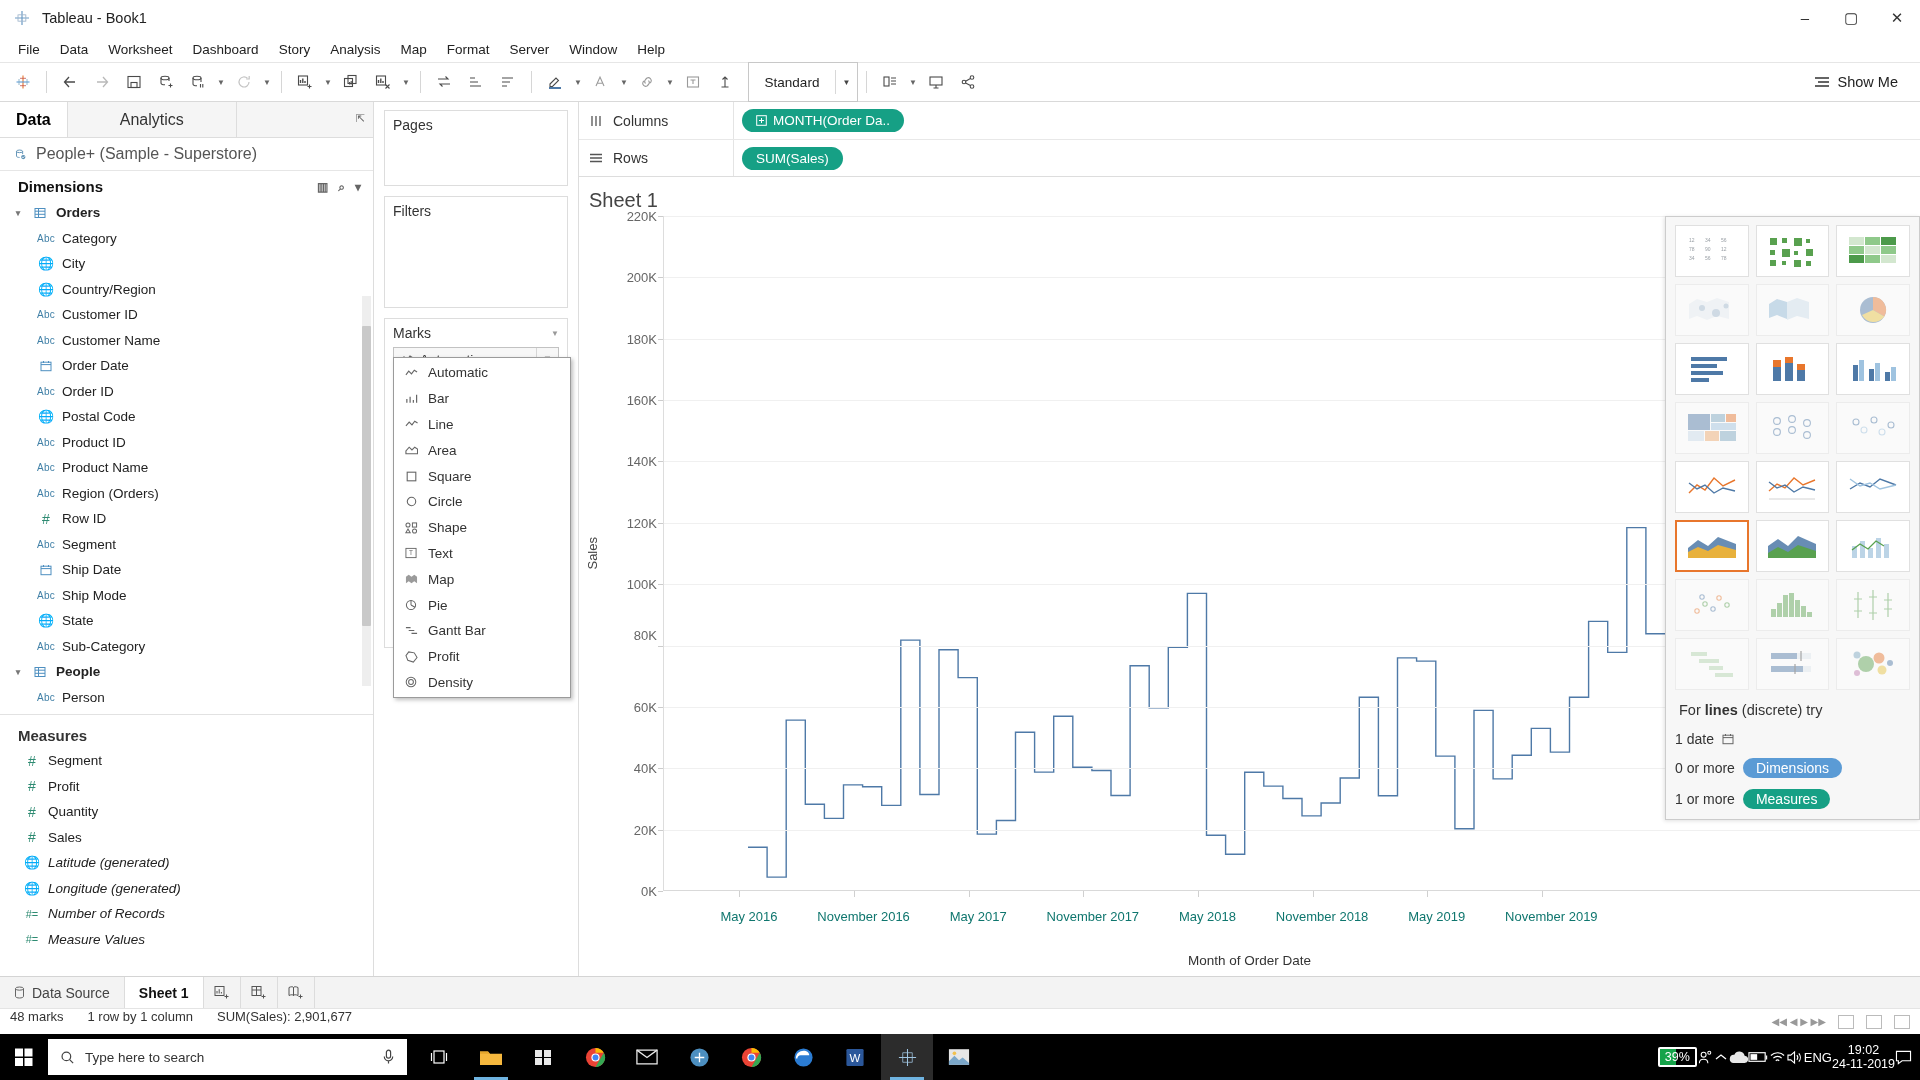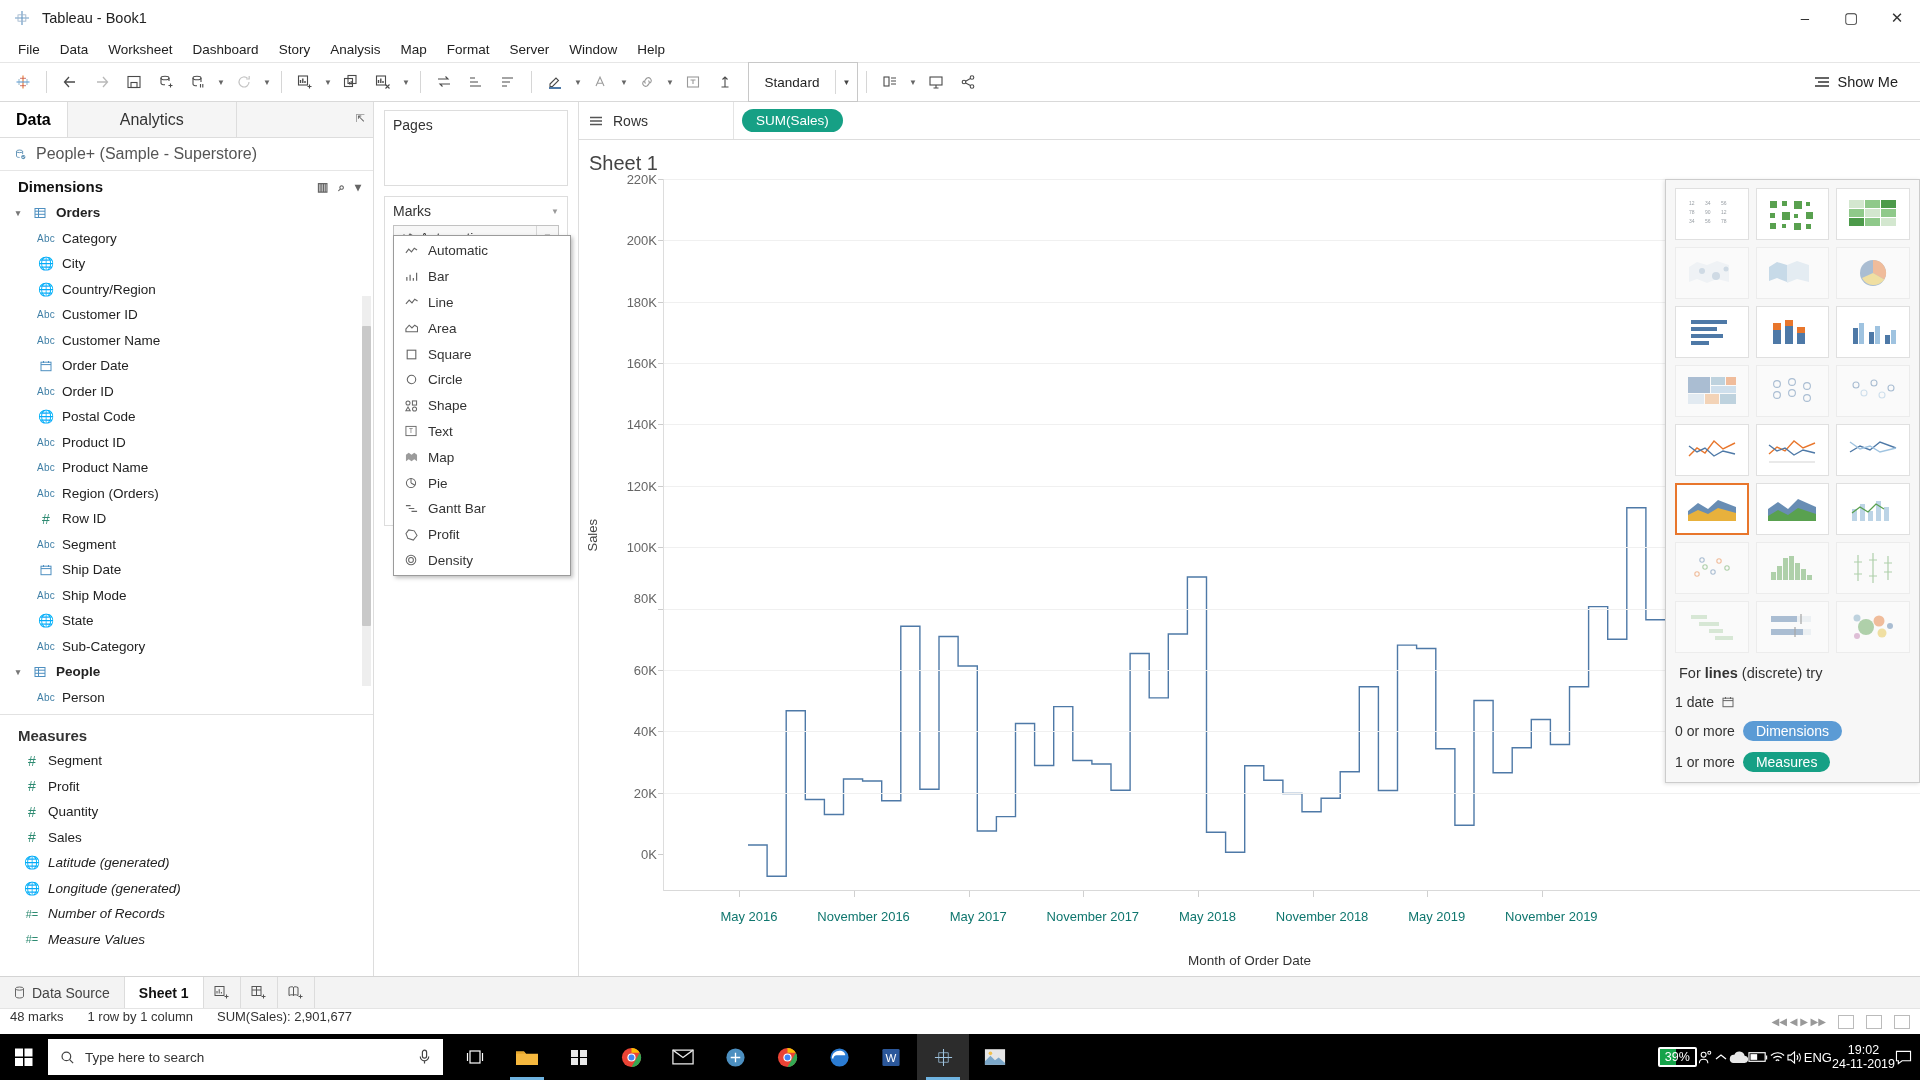--- a/index.html
+++ b/index.html
@@ -128,21 +128,21 @@
   .st-icon { display:flex; align-items:center; justify-content:center; padding:0 10px; border-right:1px solid #dcdcdc; color:#555;}
   .st-rest { flex:1; }
   .statusbar { height:26px; display:flex; gap:24px; padding:0 10px; font-size:13px; color:#333; background:#fff; border-top:1px solid #e4e4e4; flex:none;}
   .status-right { margin-left:auto; display:flex; align-items:center; gap:12px; color:#888;}
   .sb-nav { display:flex; gap:5px; font-size:10px; color:#999;}
   .sb-box { width:16px; height:14px; border:1px solid #bbb; display:inline-block;}
 
   
   .taskbar { height:46px; background:#000; display:flex; align-items:center; flex:none; color:#fff; }
   .tb-start { width:48px; height:46px; display:flex; align-items:center; justify-content:center; }
-  .tb-search { width:395px; height:36px; background:#fff; color:#333; display:flex; align-items:center; gap:10px; padding:0 12px; font-size:13.5px; margin-right:6px;}
+  .tb-search { width:359px; height:36px; background:#fff; color:#333; display:flex; align-items:center; gap:10px; padding:0 12px; font-size:13.5px; margin-right:6px;}
   .tb-app { width:52px; height:46px; display:flex; align-items:center; justify-content:center; position:relative;}
   .tb-app .under { position:absolute; bottom:0; height:3px; width:34px; }
   .tray { margin-left:auto; display:flex; align-items:center; padding-right:8px; font-size:13px;}
   .battery-badge { background:#000; border:2px solid #fff; border-radius:2px; padding:1px 5px; font-size:12.5px; position:relative;}
   .battery-badge .fill { position:absolute; left:0; top:0; bottom:0; width:46%; background:#16a34a; }
   .battery-badge span { position:relative; }
   .clock { line-height:1.15; text-align:center; font-size:12.5px; }
   .tray-ico { display:flex; align-items:center; justify-content:center; }
 </style>
 </head>
@@ -513,20 +513,24 @@
           </div>
         <div class="dp-scroll" style="top:96px;height:390px;">
           <div class="thumb" style="height:300px;margin-top:30px;"></div>
         </div>
       </div>
     </div>
 
     <div class="shelfcol">
       <div class="card pages">
         <div class="hd">Pages</div>
+        <div class="bd"></div>
+      </div>
+      <div class="card filters">
+        <div class="hd">Filters</div>
         <div class="bd"></div>
       </div>
       <div class="card marks" style="min-height:330px;">
         <div class="hd">
           <span>Marks</span>
           <span class="tri">▼</span>
         </div>
         <div class="marksel">
           <span class="lbl">
             <svg width="14" height="10" viewBox="0 0 14 10" fill="none" stroke="#666" stroke-width="1.2">
@@ -647,20 +651,37 @@
                 </svg>
               </span>
               <span>Density</span>
             </div>
           </div>
       </div>
     </div>
 
     <div class="viz">
       <div class="shelves">
+        <div class="shelf">
+          <div class="name">
+            <svg width="14" height="12" viewBox="0 0 14 12" fill="none" stroke="#555" stroke-width="1.3">
+                <path d="M3 1v10M7 1v10M11 1v10"></path>
+              </svg>
+            <span>Columns</span>
+          </div>
+          <div class="zone">
+            <div class="pill green">
+              <svg width="11" height="11" viewBox="0 0 11 11" fill="none" stroke="#fff" stroke-width="1">
+                  <rect x=".7" y=".7" width="9.6" height="9.6"></rect>
+                  <path d="M5.5 3v5M3 5.5h5"></path>
+                </svg>
+              <span>MONTH(Order Da..</span>
+            </div>
+          </div>
+        </div>
         <div class="shelf">
           <div class="name">
             <svg width="14" height="12" viewBox="0 0 14 12" fill="none" stroke="#555" stroke-width="1.3">
                 <path d="M1 2.5h12M1 6h12M1 9.5h12"></path>
               </svg>
             <span>Rows</span>
           </div>
           <div class="zone">
             <div class="pill green">
               <span>SUM(Sales)</span>

